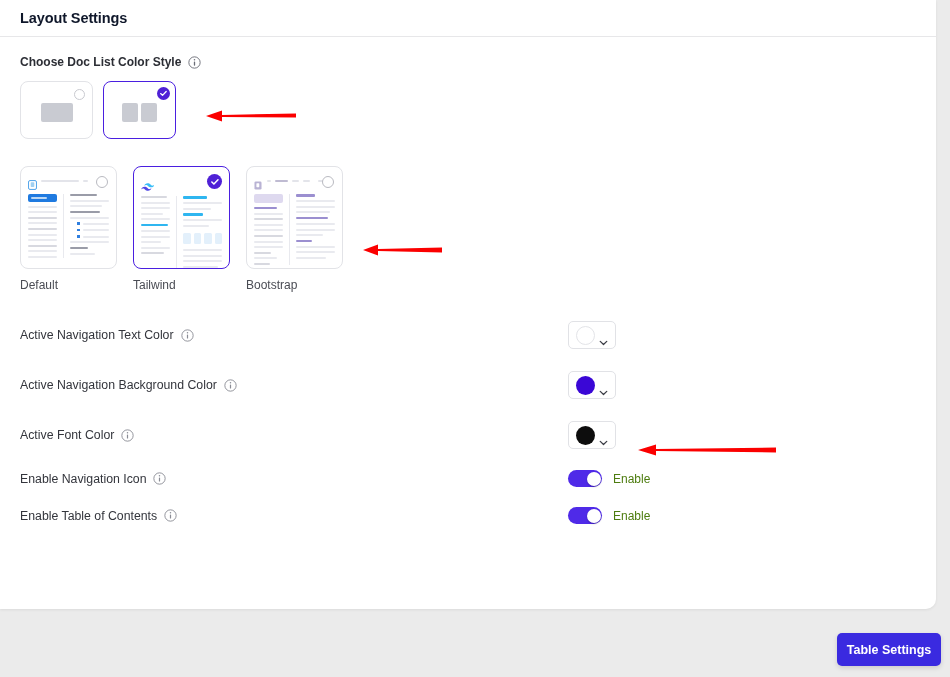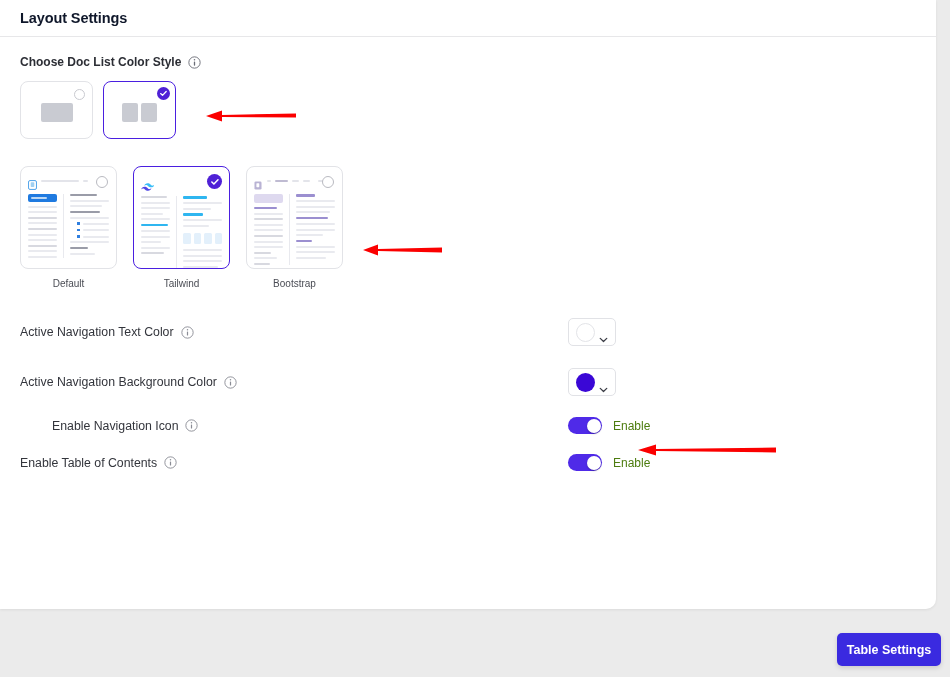--- a/index.html
+++ b/index.html
@@ -174,22 +174,22 @@
     width: 15px;
     height: 15px;
     border-radius: 50%;
     background: #4f21d6;
     display: flex;
     align-items: center;
     justify-content: center;
     z-index: 4;
   }
   .tpl-label {
-    text-align: center;
-    font-size: 10px;
+    text-align: left;
+    font-size: 12px;
     color: #4a4c54;
     margin-top: 9px;
   }
 
   
   .mock {
     position: absolute;
     inset: 0;
     padding: 8px 7px;
   }
@@ -590,22 +590,44 @@
             <span class="swatch" style="background:#3a07d6"></span>
             <span class="caret">
               <svg viewBox="0 0 10 7" width="9" height="6">
                   <path d="M1.2 1.6 L5 5.2 L8.8 1.6" fill="none" stroke="#3b3d45" stroke-width="1.5" stroke-linecap="round" stroke-linejoin="round"></path>
                 </svg>
             </span>
           </div>
         </div>
       </div>
 
-
-      <div class="setting-row" style="height:37px;margin-left:32px;">
+      <div class="setting-row">
+        <div class="field-label regular">
+          <span>Active Font Color</span>
+          <span class="info-icon">
+            <svg viewBox="0 0 14 14" width="13" height="13">
+                <circle cx="7" cy="7" r="6.1" fill="none" stroke="#8a8c95" stroke-width="1"></circle>
+                <circle cx="7" cy="4.1" r="0.8" fill="#8a8c95"></circle>
+                <rect x="6.35" y="5.9" width="1.3" height="4.4" rx="0.55" fill="#8a8c95"></rect>
+              </svg>
+          </span>
+        </div>
+        <div class="setting-control">
+          <div class="color-box">
+            <span class="swatch" style="background:#0d0d0d"></span>
+            <span class="caret">
+              <svg viewBox="0 0 10 7" width="9" height="6">
+                  <path d="M1.2 1.6 L5 5.2 L8.8 1.6" fill="none" stroke="#3b3d45" stroke-width="1.5" stroke-linecap="round" stroke-linejoin="round"></path>
+                </svg>
+            </span>
+          </div>
+        </div>
+      </div>
+
+      <div class="setting-row" style="height:37px;">
         <div class="field-label regular">
           <span>Enable Navigation Icon</span>
           <span class="info-icon">
             <svg viewBox="0 0 14 14" width="13" height="13">
                 <circle cx="7" cy="7" r="6.1" fill="none" stroke="#8a8c95" stroke-width="1"></circle>
                 <circle cx="7" cy="4.1" r="0.8" fill="#8a8c95"></circle>
                 <rect x="6.35" y="5.9" width="1.3" height="4.4" rx="0.55" fill="#8a8c95"></rect>
               </svg>
           </span>
         </div>

